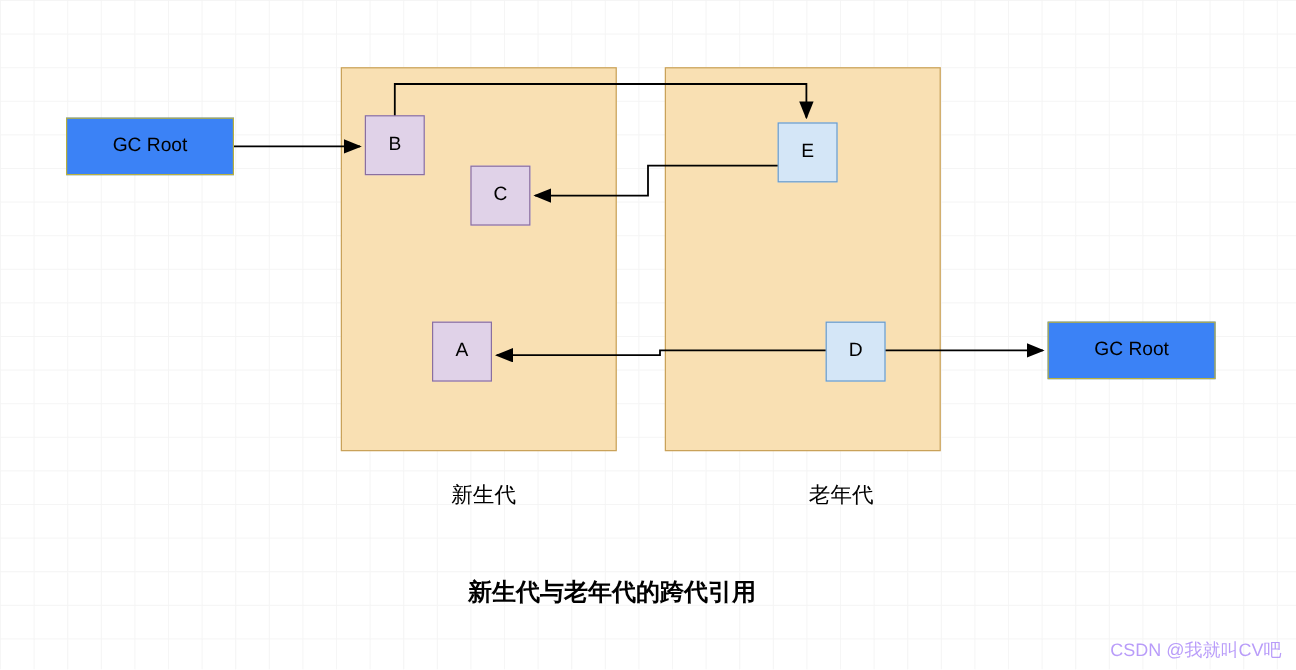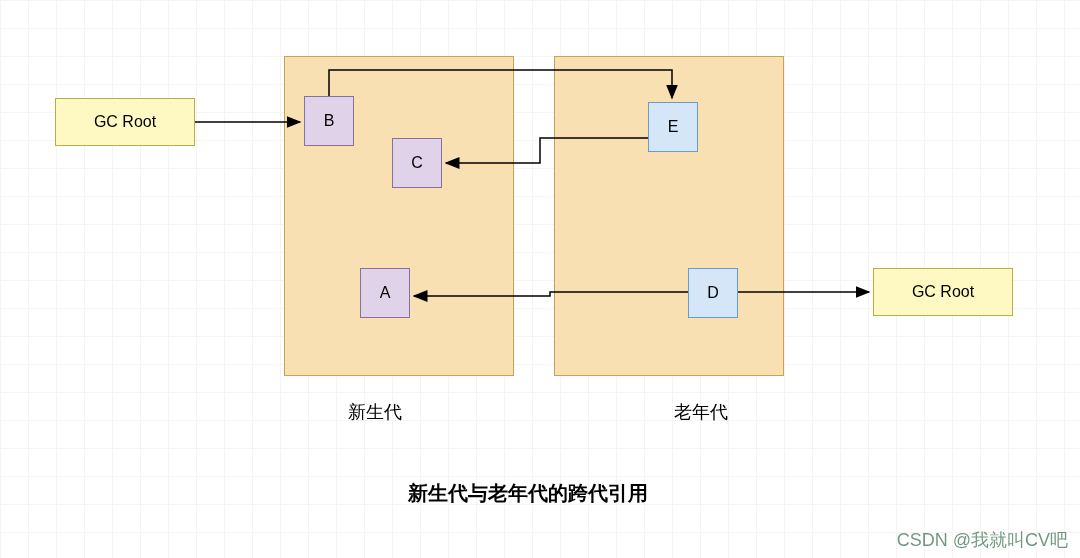--- a/index.html
+++ b/index.html
@@ -21,41 +21,41 @@
       opacity: 0.7;
     }
     .box {
       position: absolute;
       border: 1px solid #000;
       display: flex;
       align-items: center;
       justify-content: center;
       font-size: 16px;
     }
-    .yellow { background: #fef9c3; border-color: #b8b03e; }
+    .yellow { background: #3b82f6; border-color: #b8b03e; }
     .orange { background: #f9e0b3; border-color: #c9a25a; }
     .purple { background: #e0d2e8; border-color: #8a6fa0; }
     .blue   { background: #d4e6f7; border-color: #6a9bc9; }
     .label {
       position: absolute;
       font-size: 18px;
       text-align: center;
     }
     .caption {
       position: absolute;
       font-size: 20px;
       font-weight: bold;
       text-align: center;
     }
     .watermark {
       position: absolute;
       right: 12px;
       bottom: 6px;
-      font-size: 18px;
-      color: #14532d;
+      font-size: 15px;
+      color: #8b5cf6;
       opacity: 0.6;
     }
     svg.arrows {
       position: absolute;
       inset: 0;
       width: 1080px;
       height: 558px;
       pointer-events: none;
     }
   </style>
@@ -89,24 +89,24 @@
 </div>
 
 <div class="box blue" style="left:688px; top:268px; width:50px; height:50px;">
   <span>D</span>
 </div>
 
 <div class="box yellow" style="left:873px; top:268px; width:140px; height:48px;">
   <span>GC Root</span>
 </div>
 
-<div class="label" style="left:348px; top:400px;">新生代</div>
+<div class="label" style="left:376px; top:400px;">新生代</div>
 <div class="label" style="left:630px; top:400px;margin-left:44px;">老年代</div>
 
-<div class="caption" style="left:408px; top:480px;">新生代与老年代的跨代引用</div>
+<div class="caption" style="left:390px; top:480px;">新生代与老年代的跨代引用</div>
 
 <div class="watermark">CSDN @我就叫CV吧</div>
 
 <svg class="arrows">
   <defs>
     <marker id="arrowhead" markerWidth="10" markerHeight="8" refX="9" refY="4" orient="auto">
       <polygon points="0 0, 10 4, 0 8" fill="#000"></polygon>
     </marker>
   </defs>
 

